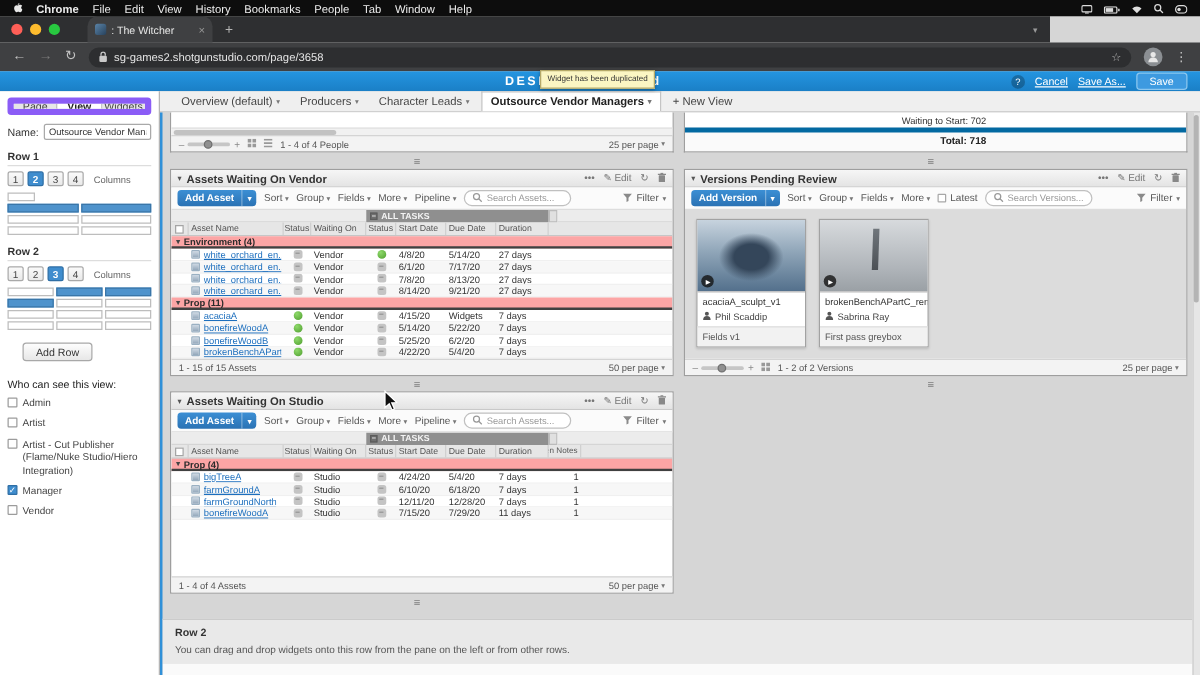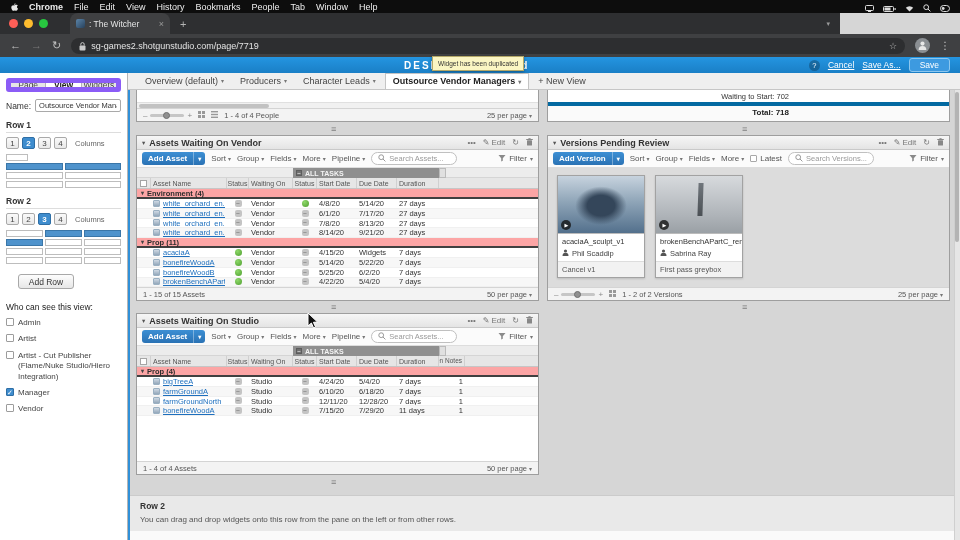--- a/index.html
+++ b/index.html
@@ -230,21 +230,21 @@
 
 <div class="addressbar">
   <span class="nav-ico">←</span>
   <span class="nav-ico nav-dim">→</span>
   <span class="nav-ico">↻</span>
   <div class="omni">
     <span><svg width="7" height="9" viewBox="0 0 7 9">
           <rect x="0.5" y="3.5" width="6" height="5" rx="1" fill="#c9c9c9"></rect>
           <path d="M1.8,3.5 V2.3 a1.7,1.7 0 0 1 3.4,0 V3.5" fill="none" stroke="#c9c9c9"></path>
         </svg></span>
-    <span class="url">sg-games2.shotgunstudio.com/page/7719</span>
+    <span class="url">sg-games2.shotgunstudio.com/page/3658</span>
     <span class="omni-star">☆</span>
   </div>
   <div class="avatar">
       <svg width="9" height="9" viewBox="0 0 7 7">
         <circle cx="3.5" cy="2" r="1.6" fill="#e8e8e8"></circle>
         <path d="M0.5,7 a3,3.2 0 0 1 6,0 Z" fill="#e8e8e8"></path>
       </svg>
     </div>
   <span class="menu-dots">⋮</span>
 </div>
@@ -729,21 +729,21 @@
                 <div class="vplay">▶</div>
               </div>
               <div class="vname">acaciaA_sculpt_v1</div>
               <div class="vperson">
                 <span><svg width="7" height="7" viewBox="0 0 7 7">
                     <circle cx="3.5" cy="2" r="1.6" fill="#555"></circle>
                     <path d="M0.5,7 a3,3.2 0 0 1 6,0 Z" fill="#555"></path>
                   </svg></span>
                 <span>Phil Scaddip</span>
               </div>
-              <div class="vdesc">Cancel v1</div>
+              <div class="vdesc">Fields v1</div>
             </div>
             <div class="vcard">
               <div class="vthumb thumb-greybox-gray">
                 <div class="pillar"></div>
                 <div class="vplay">▶</div>
               </div>
               <div class="vname">brokenBenchAPartC_rende...</div>
               <div class="vperson">
                 <span><svg width="7" height="7" viewBox="0 0 7 7">
                     <circle cx="3.5" cy="2" r="1.6" fill="#555"></circle>

